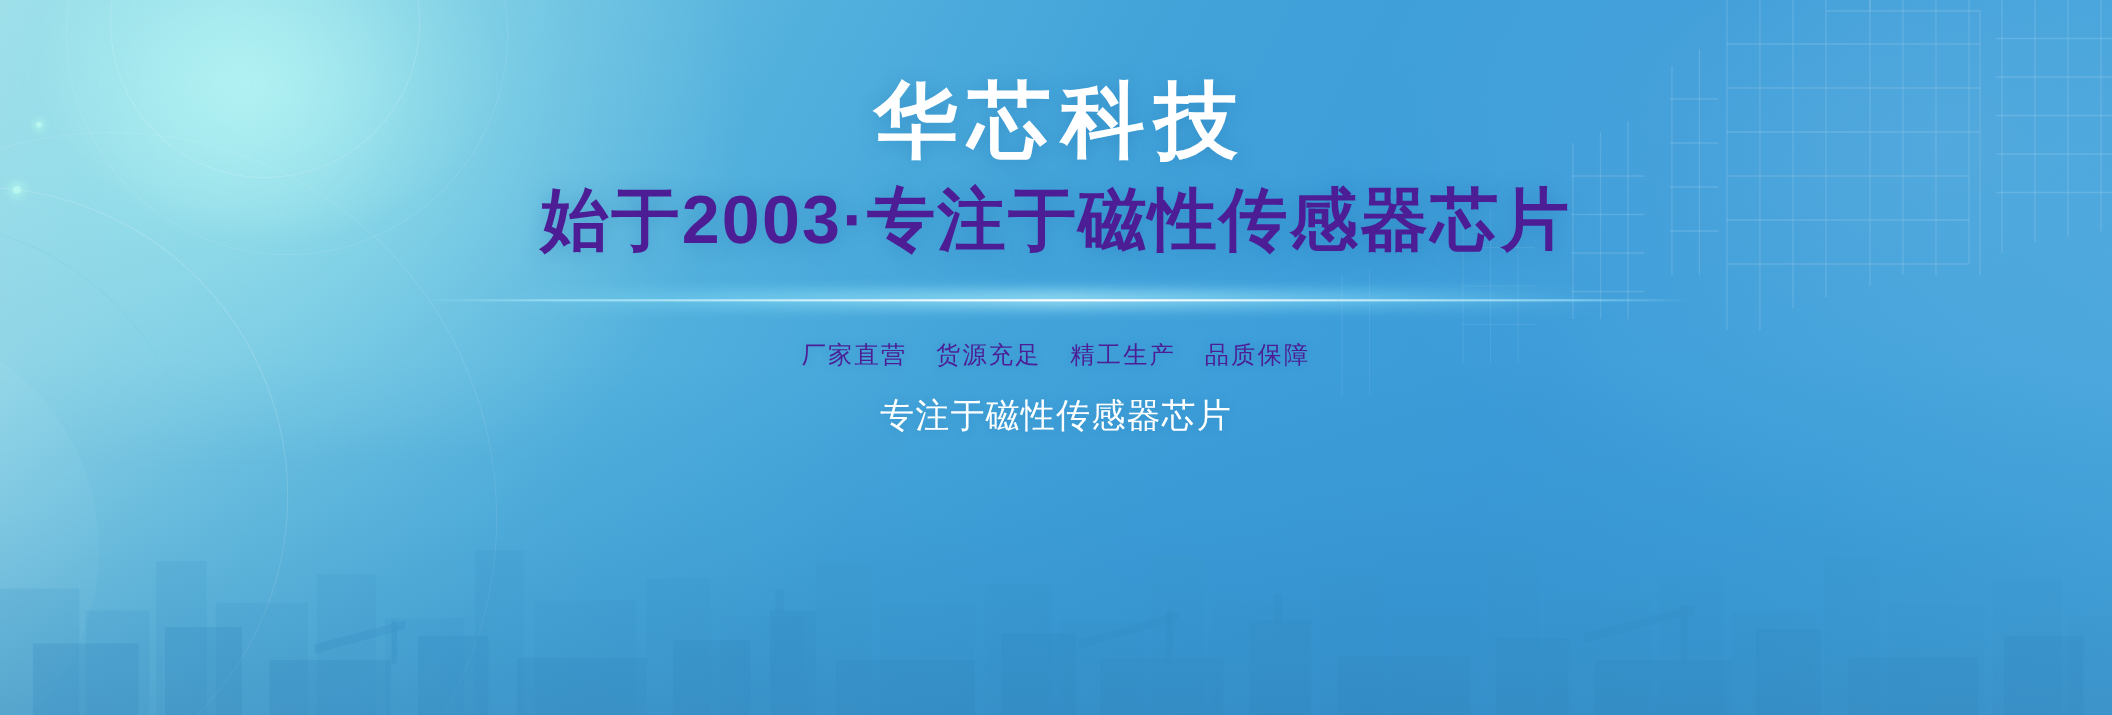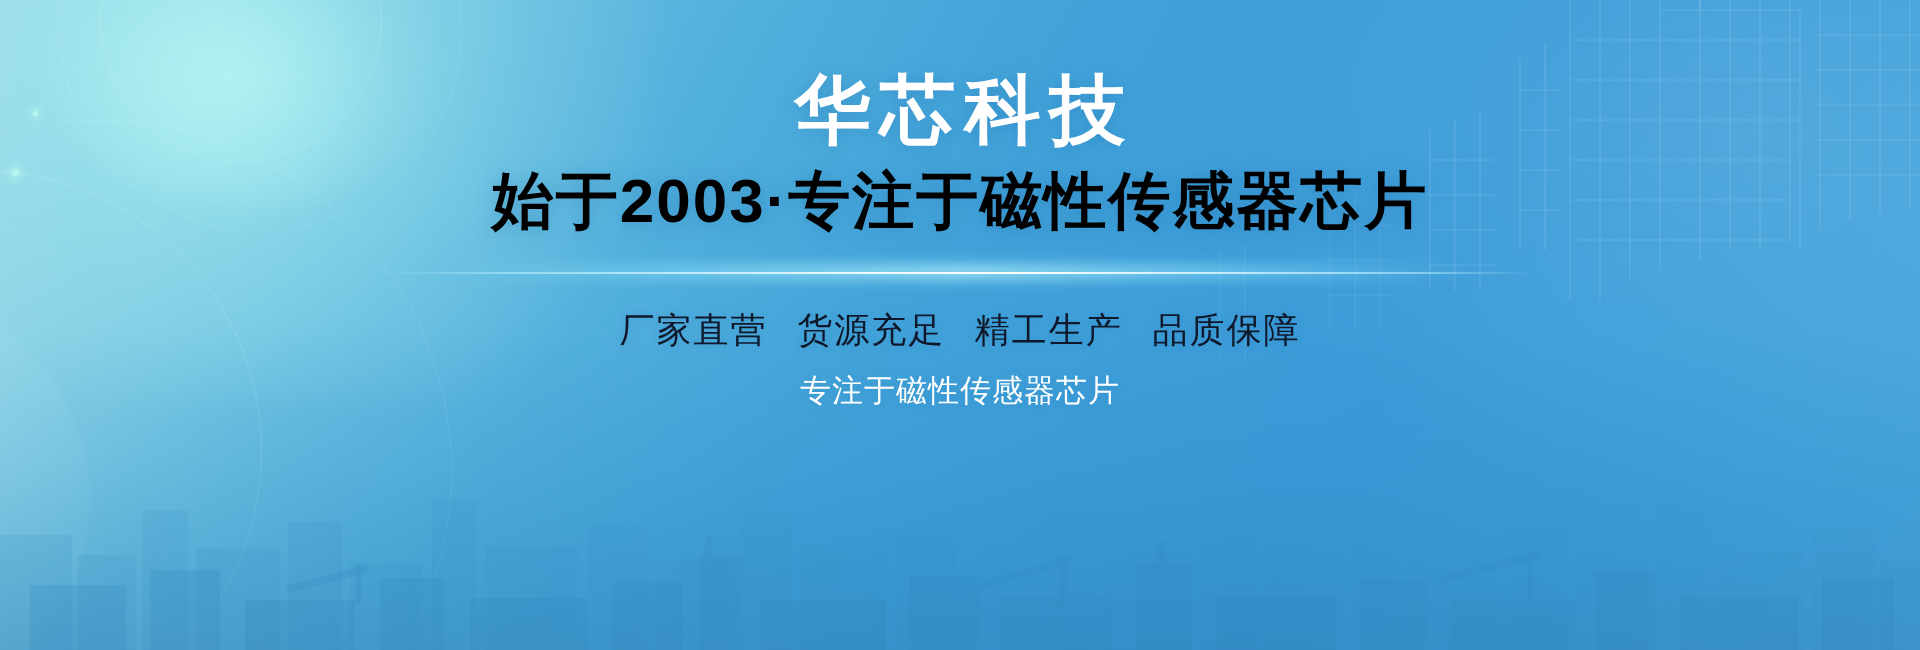--- a/index.html
+++ b/index.html
@@ -157,21 +157,21 @@
     font-weight: bold;
     letter-spacing: 9px;
     line-height: 1;
     text-indent: 9px;
     text-shadow: 0 2px 16px rgba(30,110,170,0.35);
     white-space: nowrap;
   }
 
   .subtitle {
     margin-top: 22px;
-    color: #000000;
+    color: #4c1d95;
     font-size: 62px;
     font-weight: bold;
     letter-spacing: 2px;
     line-height: 1;
     text-shadow: 0 2px 18px rgba(30,110,170,0.35);
     white-space: nowrap;
   }
 
   .divider {
     position: relative;
@@ -201,22 +201,22 @@
       rgba(150,235,255,0) 0%,
       rgba(150,235,255,0.40) 22%,
       rgba(190,250,255,0.62) 50%,
       rgba(150,235,255,0.40) 78%,
       rgba(150,235,255,0) 100%);
     filter: blur(6px);
   }
 
   .features {
     margin-top: 32px;
-    color: #0f172a;
-    font-size: 35px;
+    color: #4c1d95;
+    font-size: 22px;
     letter-spacing: 2px;
     line-height: 1;
     white-space: nowrap;
     text-shadow: 0 1px 8px rgba(30,110,170,0.25);
   }
   .features span { margin: 0 9px; }
 
   .support {
     margin-top: 28px;
     color: #ffffff;

